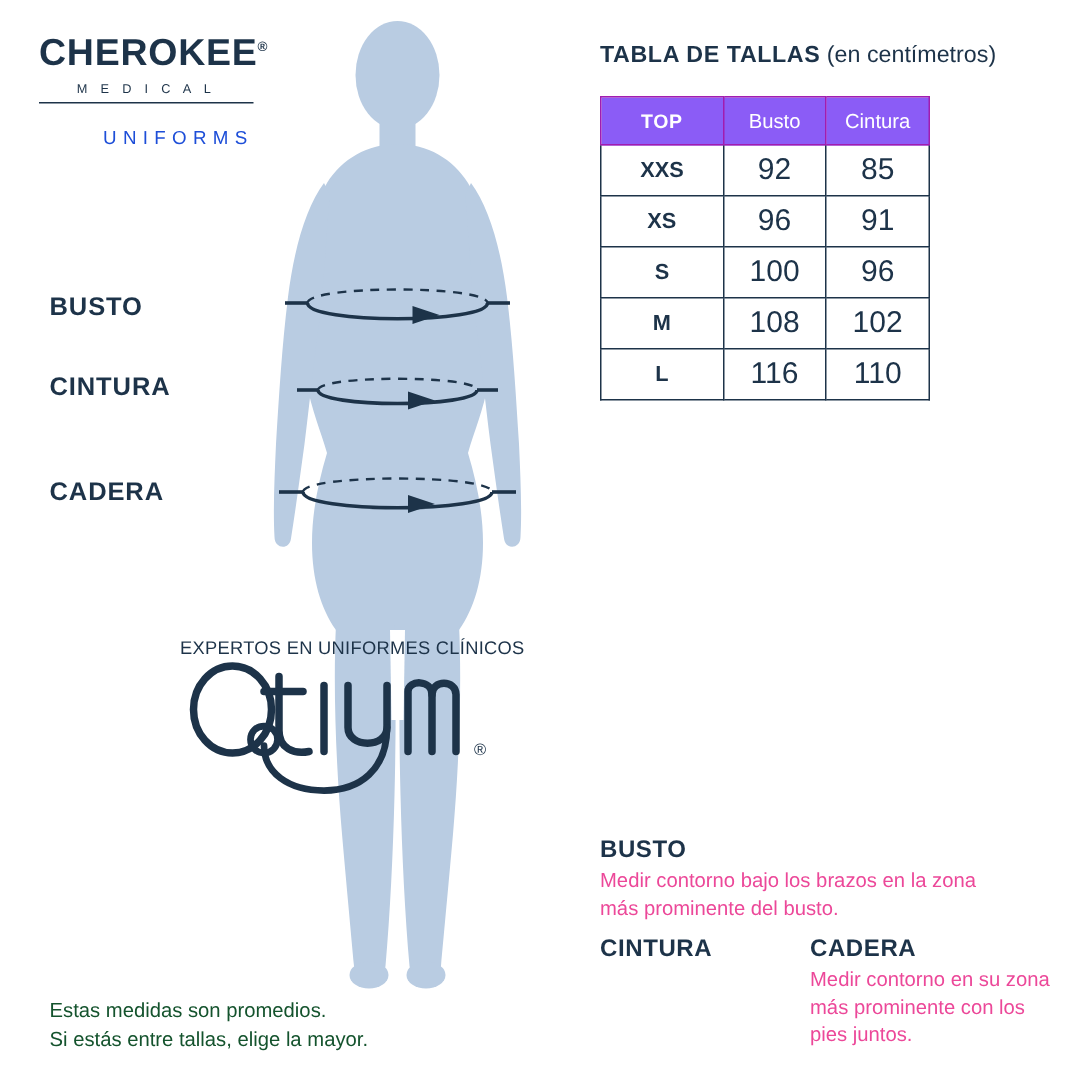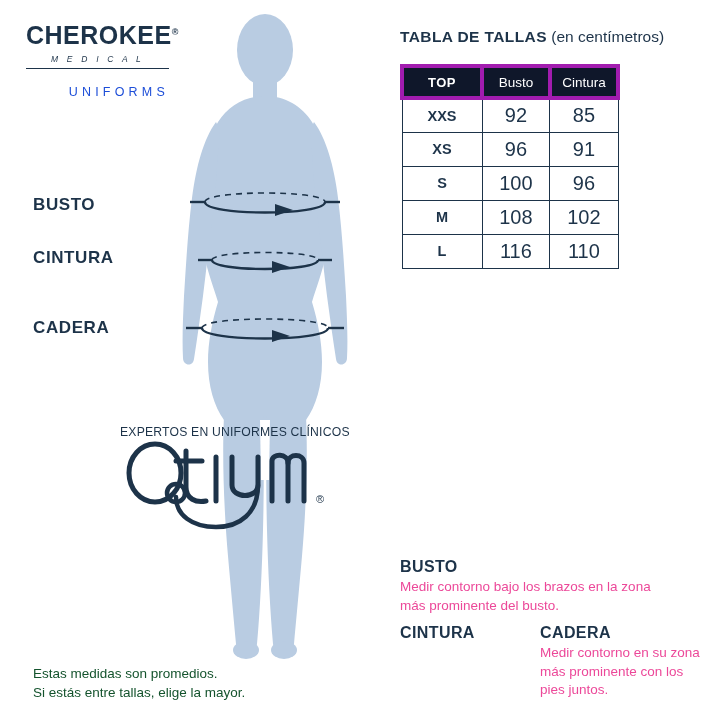--- a/index.html
+++ b/index.html
@@ -36,21 +36,20 @@
     vertical-align: super;
     font-weight: bold;
   }
   #brand .brand-medical {
     font-size: 8.5px;
     letter-spacing: 3.2px;
     color: #1d3349;
     margin-top: 6px;
     text-align: center;
     width: 143px;
-    font-style: italic;
   }
   #brand .brand-rule {
     width: 143px;
     height: 1px;
     background: #1d3349;
     margin-top: 4px;
   }
   #brand .brand-uniforms {
     font-size: 12.5px;
     letter-spacing: 4.2px;
@@ -122,23 +121,23 @@
     border-collapse: collapse;
     font-size: 14px;
   }
   #size-table th, #size-table td {
     border: 1px solid #1d3349;
     text-align: center;
     height: 34px;
     padding: 0;
   }
   #size-table thead th {
-    background: #0f172a;
+    background: #8b5cf6;
     color: #ffffff;
-    border: 4px solid #a21caf;
+    border: 1px solid #a21caf;
     height: 32px;
   }
   #size-table thead th.h-top   { font-weight: bold; font-size: 13px; letter-spacing: 0.5px; }
   #size-table thead th.h-meas  { font-weight: normal; font-size: 13.5px; }
   #size-table tbody td.size-cell { font-weight: bold; font-size: 14.5px; }
   #size-table tbody td.val-cell  { font-weight: normal; font-size: 20px; }
   #size-table col.c1 { width: 82px; }
   #size-table col.c2 { width: 69px; }
   #size-table col.c3 { width: 69px; }
 

